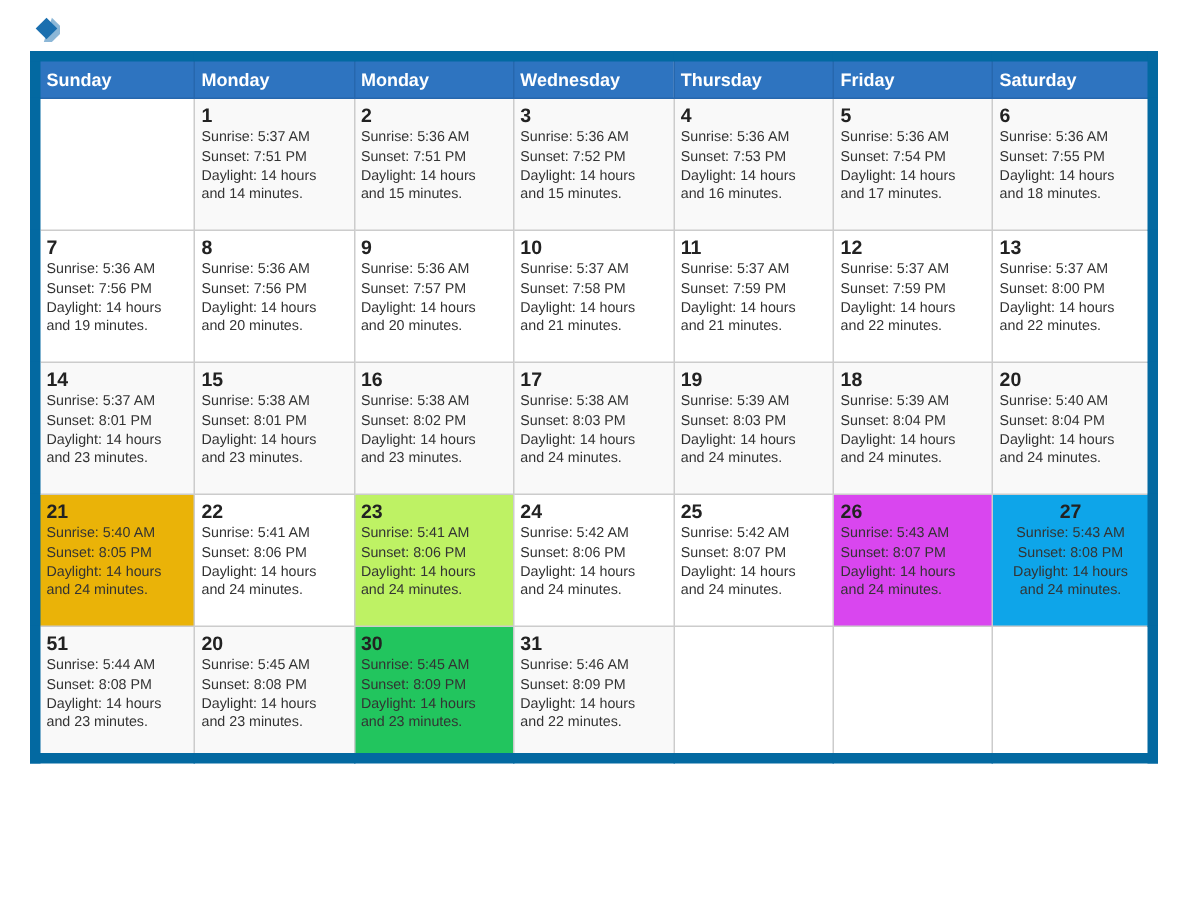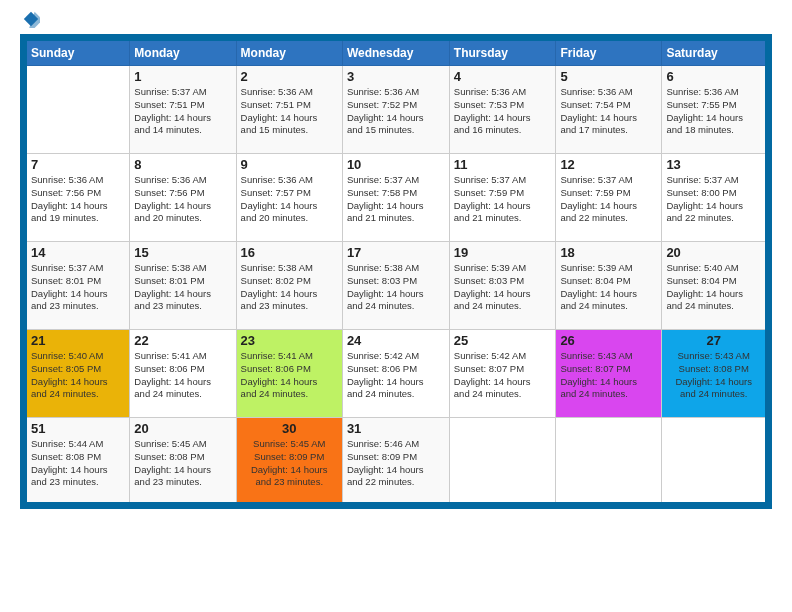--- a/index.html
+++ b/index.html
@@ -345,21 +345,21 @@
 Daylight: 14 hours
 and 23 minutes.</div>
           </td>
           <td style="background: rgb(249, 249, 249);">
             <span class="day-number">20</span>
             <div class="day-info" style="white-space: pre-line;">Sunrise: 5:45 AM
 Sunset: 8:08 PM
 Daylight: 14 hours
 and 23 minutes.</div>
           </td>
-          <td style="background: #f97316; text-align: center;">
+          <td style="background: #22c55e;">
             <span class="day-number">30</span>
             <div class="day-info" style="white-space: pre-line;">Sunrise: 5:45 AM
 Sunset: 8:09 PM
 Daylight: 14 hours
 and 23 minutes.</div>
           </td>
           <td style="background: rgb(249, 249, 249);">
             <span class="day-number">31</span>
             <div class="day-info" style="white-space: pre-line;">Sunrise: 5:46 AM
 Sunset: 8:09 PM

